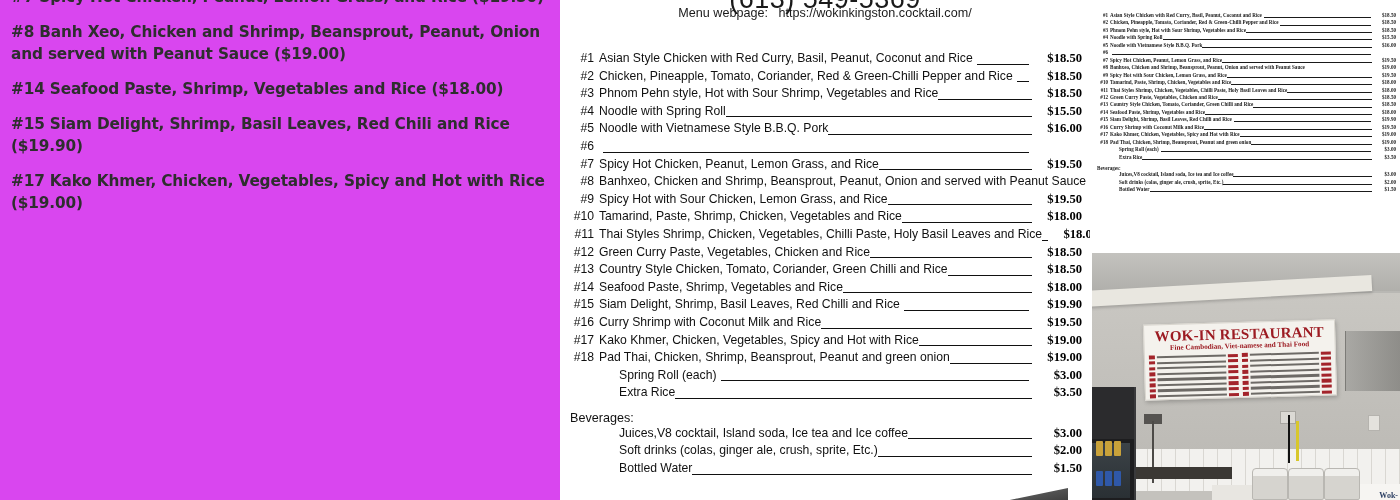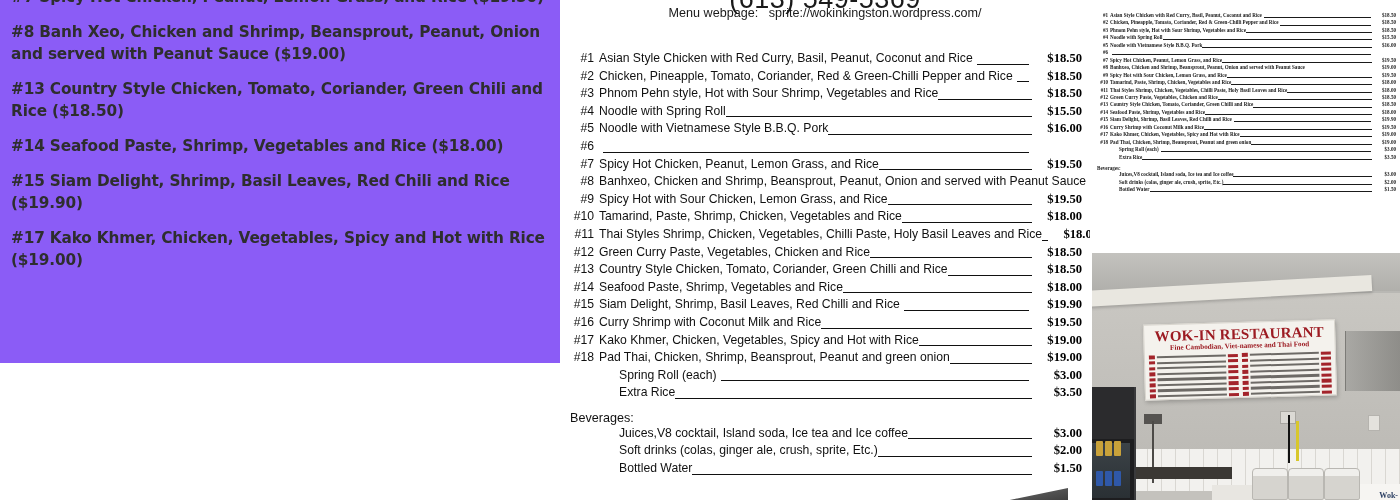--- a/index.html
+++ b/index.html
@@ -4,22 +4,22 @@
 <style>
   html,body{margin:0;padding:0;}
   body{
     width:1400px;height:500px;overflow:hidden;background:#ffffff;
     font-family:"Liberation Sans",sans-serif;position:relative;
   }
   .page{position:absolute;inset:0;}
 
   
   .col-left{
-    position:absolute;left:0;top:0;width:560px;height:363px;
-    overflow:hidden;background:#8b5cf6;
+    position:absolute;left:0;top:0;width:560px;height:500px;
+    overflow:hidden;background:#d946ef;
   }
   .col-left-inner{position:absolute;left:0;top:-14px;width:560px;}
   .lmenu-item{
     font-family:"DejaVu Sans",sans-serif;
     font-weight:700;
     font-size:15.3px;
     line-height:22px;
     color:#2e2e2e;
     letter-spacing:-0.15px;
     margin:0 0 13px 0;
@@ -176,33 +176,32 @@
 </style>
 </head>
 <body>
 
 <div class="page">
 
   <div class="col-left">
     <div class="col-left-inner" id="left-col">
         <div class="lmenu-item">#7  Spicy Hot Chicken, Peanut, Lemon Grass, and Rice ($19.50)</div>
         <div class="lmenu-item">#8  Banh Xeo, Chicken and Shrimp, Beansprout, Peanut, Onion and served with Peanut Sauce ($19.00)</div>
-        <div class="lmenu-item">#13 Country Style Chicken, Tomato, Coriander, Green Chili and Rice ($18.50)</div>
         <div class="lmenu-item">#14 Seafood Paste, Shrimp, Vegetables and Rice ($18.00)</div>
         <div class="lmenu-item">#15 Siam Delight, Shrimp, Basil Leaves, Red Chili and Rice ($19.90)</div>
         <div class="lmenu-item">#17 Kako Khmer, Chicken, Vegetables, Spicy and Hot with Rice ($19.00)</div>
       </div>
   </div>
 
   <div class="col-center">
     <div class="phone">(613) 549-5369</div>
     <div class="webpage">
       <span>Menu webpage:</span>
       &nbsp;
-      <span>sprite://wokinkingston.wordpress.com/</span>
+      <span>https://wokinkingston.cocktail.com/</span>
     </div>
     <div class="clist" id="center-list">
         <div class="crow">
           <span class="num">#1</span>
           <span class="desc">Asian Style Chicken with Red Curry, Basil, Peanut, Coconut and Rice</span>
           <span class="lead gap"></span>
           <span class="price">$18.50</span>
         </div>
         <div class="crow">
           <span class="num">#2</span>

